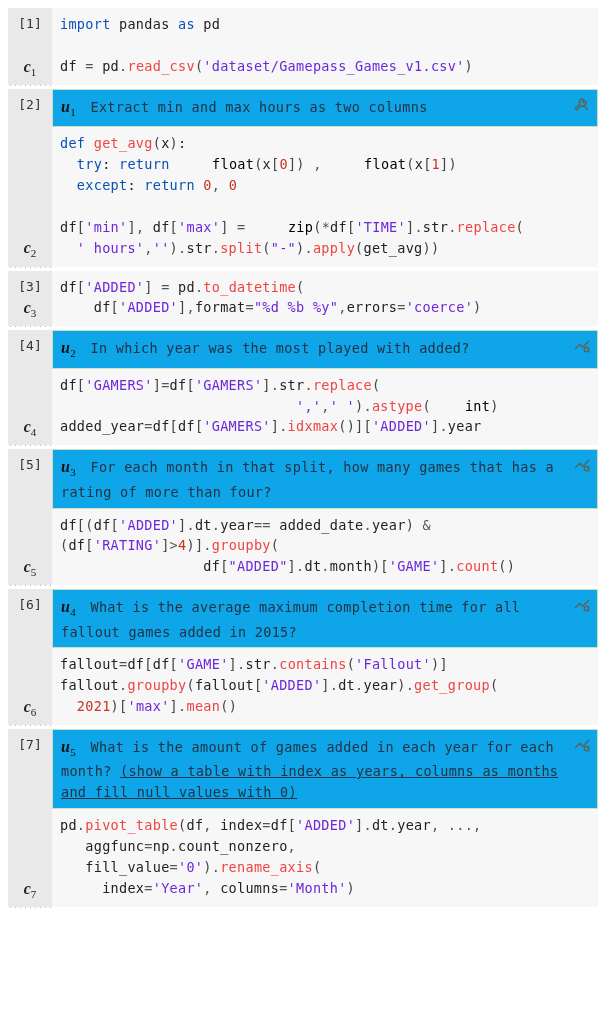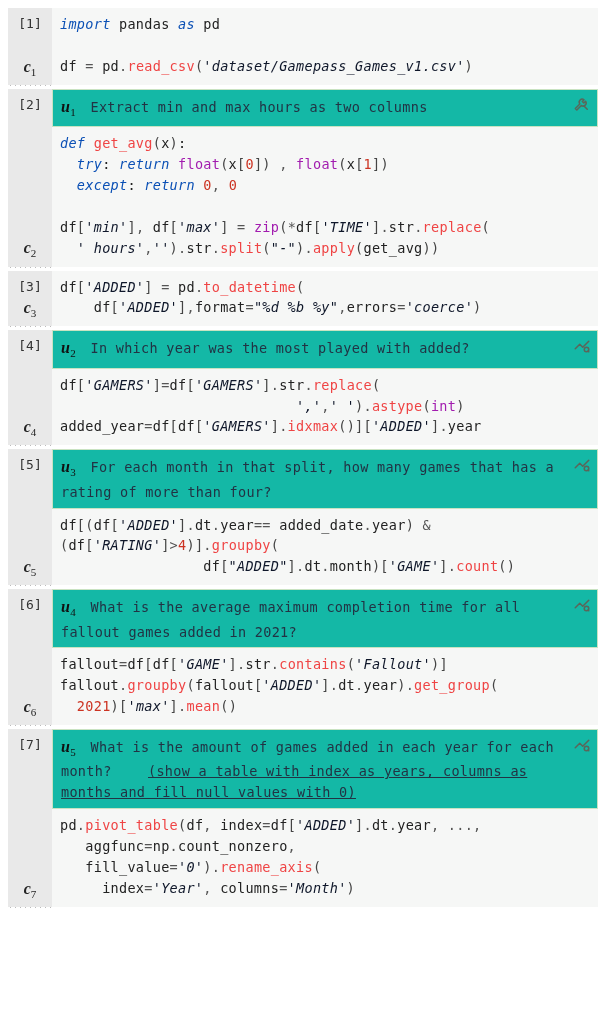--- a/index.html
+++ b/index.html
@@ -50,21 +50,21 @@
     font-size: 16px;
     color: #222;
   }
   .gutter .sub { font-size: 11px; font-style: normal; font-weight: normal; vertical-align: sub; }
   .body {
     flex: 1;
     min-width: 0;
     border-left: 0;
   }
   .utter {
-    background: #14b8a6;
+    background: #0ea5e9;
     border: 1px solid #c9e3c2;
     padding: 5px 30px 5px 8px;
     font-family: 'Menlo','Consolas',monospace;
     color: #234;
     letter-spacing: 0.3px;
     position: relative;
   }
   .utter .ulabel {
     font-family: 'Times New Roman', serif;
     font-style: italic;
@@ -82,28 +82,28 @@
   }
   .code {
     background: #f6f7f6;
     padding: 6px 8px 8px 8px;
     white-space: pre;
     font-family: 'Menlo','Consolas',monospace;
     letter-spacing: 0.3px;
     overflow: hidden;
   }
   .code .line { display:block; white-space: pre; }
-  .underline { text-decoration: underline; margin-left: 28px; }
+  .underline { text-decoration: underline; }
 
   
-  .kw { color:#0b50b5;font-style:italic; }      
-  .blt { color:#a21caf; }     
+  .kw { color:#0b50b5; }      
+  .blt { color:#000000;margin-left:34px; }     
   .fn { color:#ef4444; }
   .op { color:#555; }
-  .st { color:#0f172a;font-style:italic; }      
+  .st { color:#6d28d9; }      
   .num { color:#cc3322; }     
   .paren { color:#444; }
 </style>
 </head>
 <body>
 
 <div id="root">
     <div class="cell">
       <div class="gutter">
         <span class="idx">[1]</span>
@@ -162,21 +162,21 @@
             </svg></span></div>
         <div class="code"><span class="line">df<span class="paren">[</span><span class="paren">(</span>df<span class="paren">[</span><span class="st">'ADDED'</span><span class="paren">]</span><span class="op">.</span>dt<span class="op">.</span>year<span class="op">==</span> added_date<span class="op">.</span>year<span class="paren">)</span> <span class="op">&amp;</span></span><span class="line"><span class="paren">(</span>df<span class="paren">[</span><span class="st">'RATING'</span><span class="paren">]</span><span class="op">&gt;</span><span class="num">4</span><span class="paren">)</span><span class="paren">]</span><span class="op">.</span><span class="fn">groupby</span><span class="paren">(</span></span><span class="line">                 df<span class="paren">[</span><span class="st">"ADDED"</span><span class="paren">]</span><span class="op">.</span>dt<span class="op">.</span>month<span class="paren">)</span><span class="paren">[</span><span class="st">'GAME'</span><span class="paren">]</span><span class="op">.</span><span class="fn">count</span><span class="paren">(</span><span class="paren">)</span></span></div>
       </div>
     </div>
     <div class="cell">
       <div class="gutter">
         <span class="idx">[6]</span>
         <span class="clabel">c<span class="sub">6</span></span>
       </div>
       <div class="body">
-        <div class="utter"><span class="ulabel">u<span class="usub">4</span></span> <span>What is the average maximum completion time for all fallout games added in 2021?</span><span class="utter-icon"><svg width="18" height="18" viewBox="0 0 24 24" fill="none" stroke="#5a665a" stroke-width="2" stroke-linecap="round" stroke-linejoin="round">
+        <div class="utter"><span class="ulabel">u<span class="usub">4</span></span> <span>What is the average maximum completion time for all fallout games added in 2015?</span><span class="utter-icon"><svg width="18" height="18" viewBox="0 0 24 24" fill="none" stroke="#5a665a" stroke-width="2" stroke-linecap="round" stroke-linejoin="round">
               <polyline points="3 17 9 11 13 15 21 7"></polyline>
               <circle cx="18" cy="18" r="3"></circle>
               <line x1="21" y1="21" x2="20" y2="20"></line>
             </svg></span></div>
         <div class="code"><span class="line">fallout<span class="op">=</span>df<span class="paren">[</span>df<span class="paren">[</span><span class="st">'GAME'</span><span class="paren">]</span><span class="op">.</span>str<span class="op">.</span><span class="fn">contains</span><span class="paren">(</span><span class="st">'Fallout'</span><span class="paren">)</span><span class="paren">]</span></span><span class="line">fallout<span class="op">.</span><span class="fn">groupby</span><span class="paren">(</span>fallout<span class="paren">[</span><span class="st">'ADDED'</span><span class="paren">]</span><span class="op">.</span>dt<span class="op">.</span>year<span class="paren">)</span><span class="op">.</span><span class="fn">get_group</span><span class="paren">(</span></span><span class="line">  <span class="num">2021</span><span class="paren">)</span><span class="paren">[</span><span class="st">'max'</span><span class="paren">]</span><span class="op">.</span><span class="fn">mean</span><span class="paren">(</span><span class="paren">)</span></span></div>
       </div>
     </div>
     <div class="cell">
       <div class="gutter">
         <span class="idx">[7]</span>

